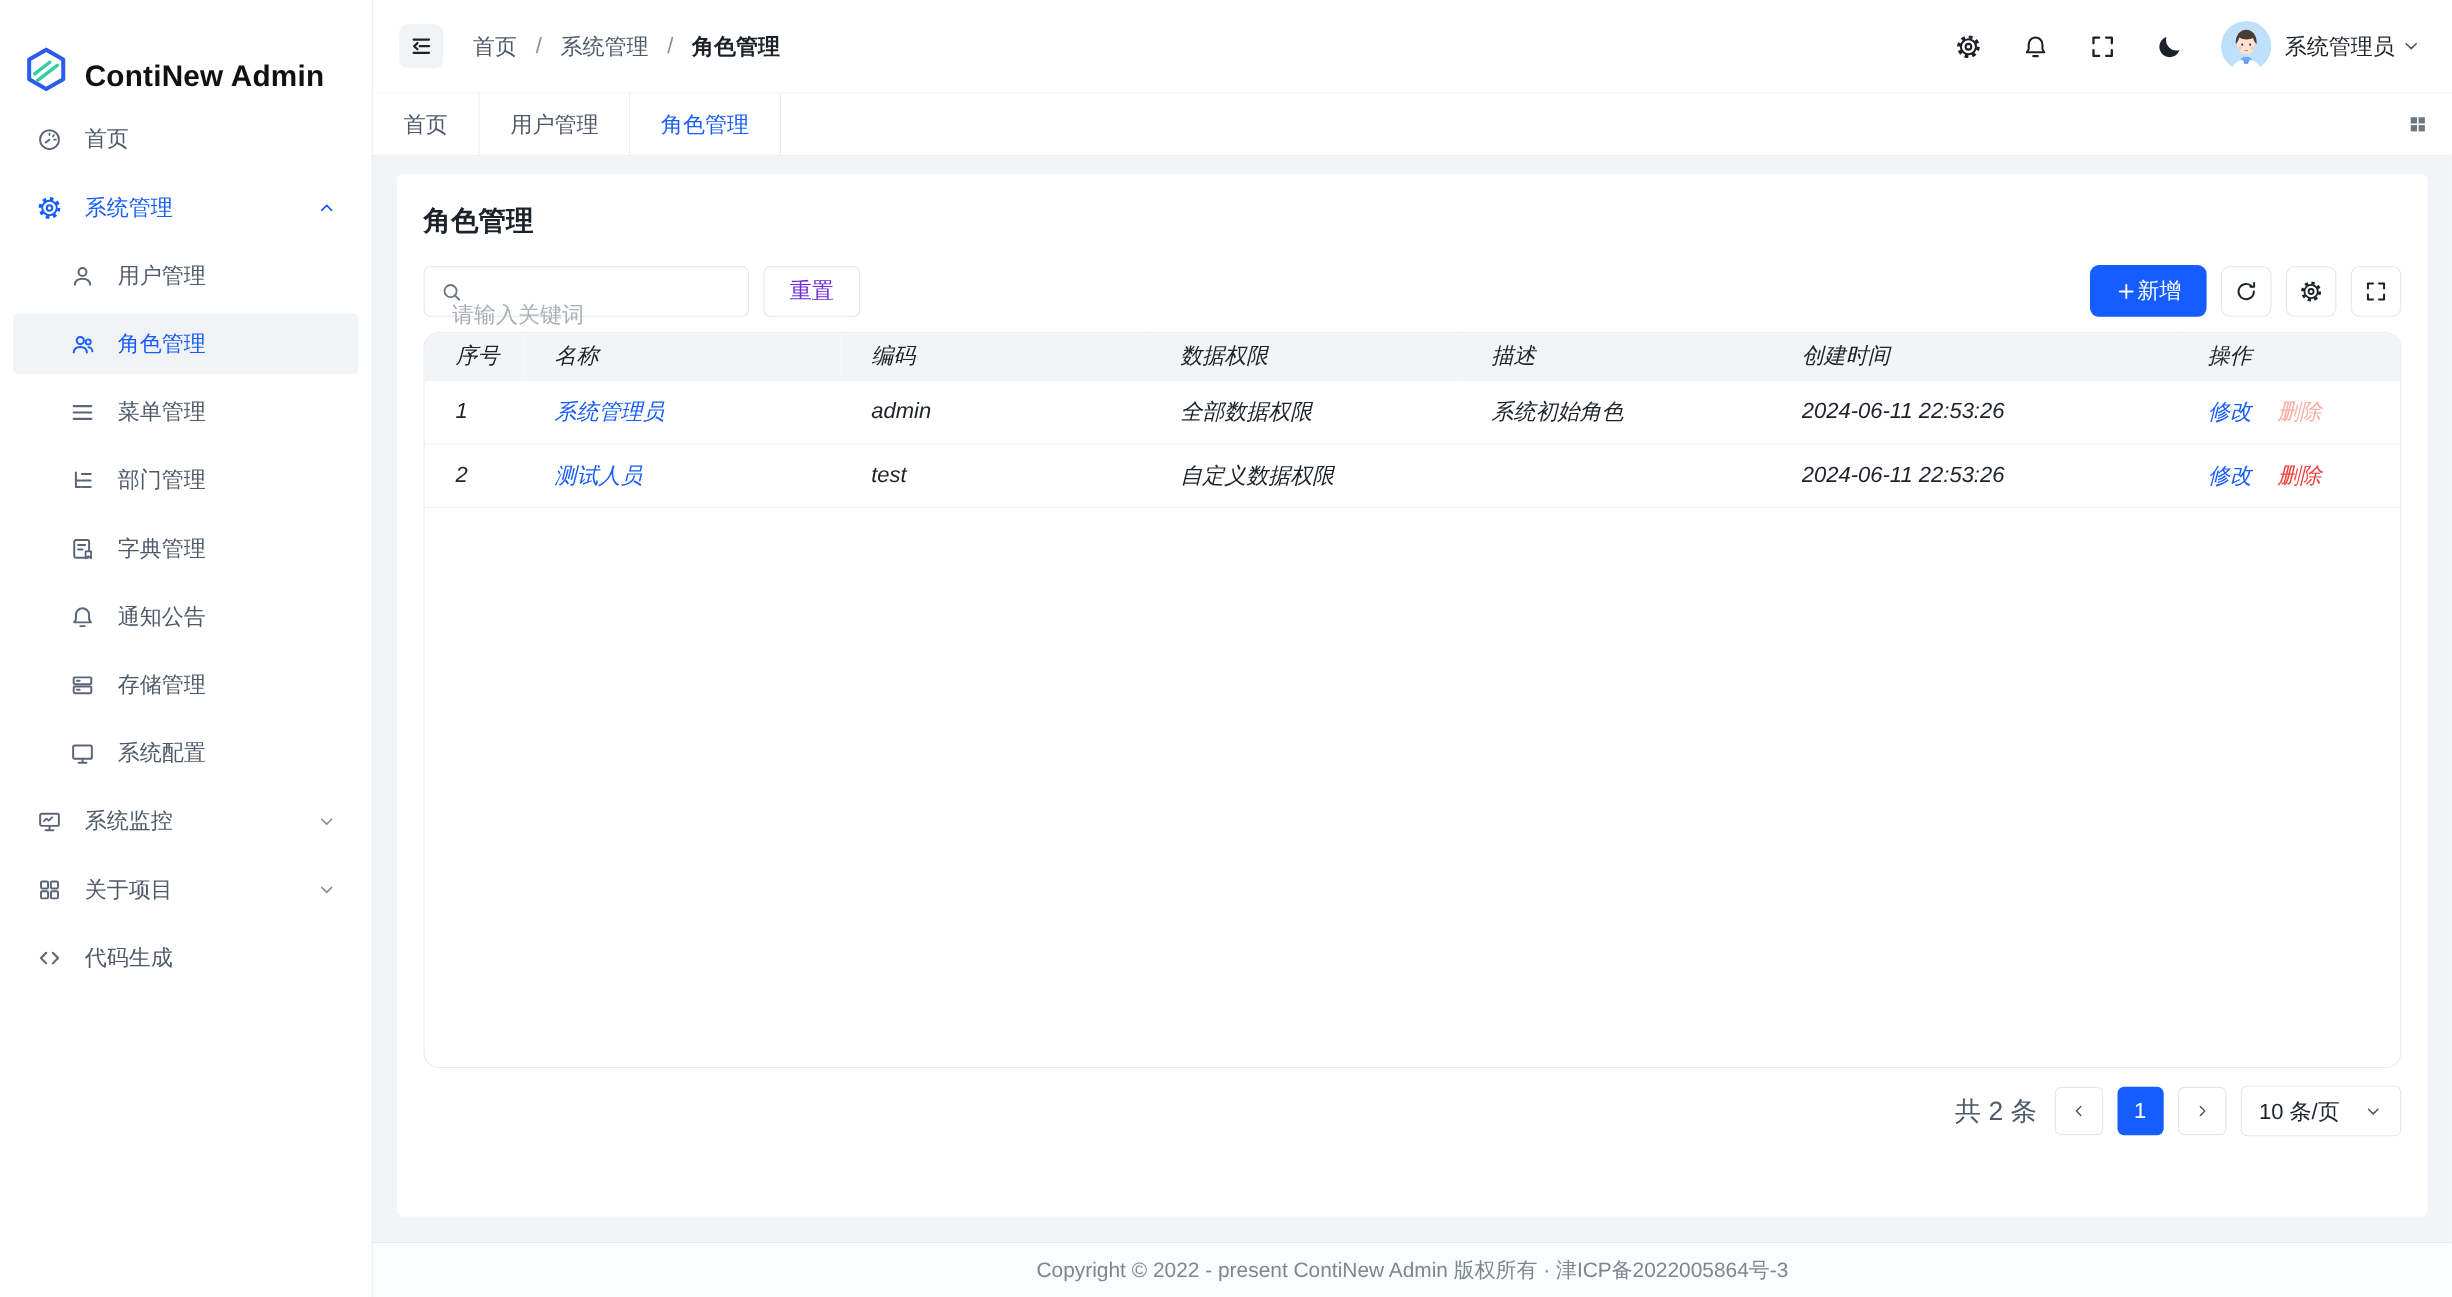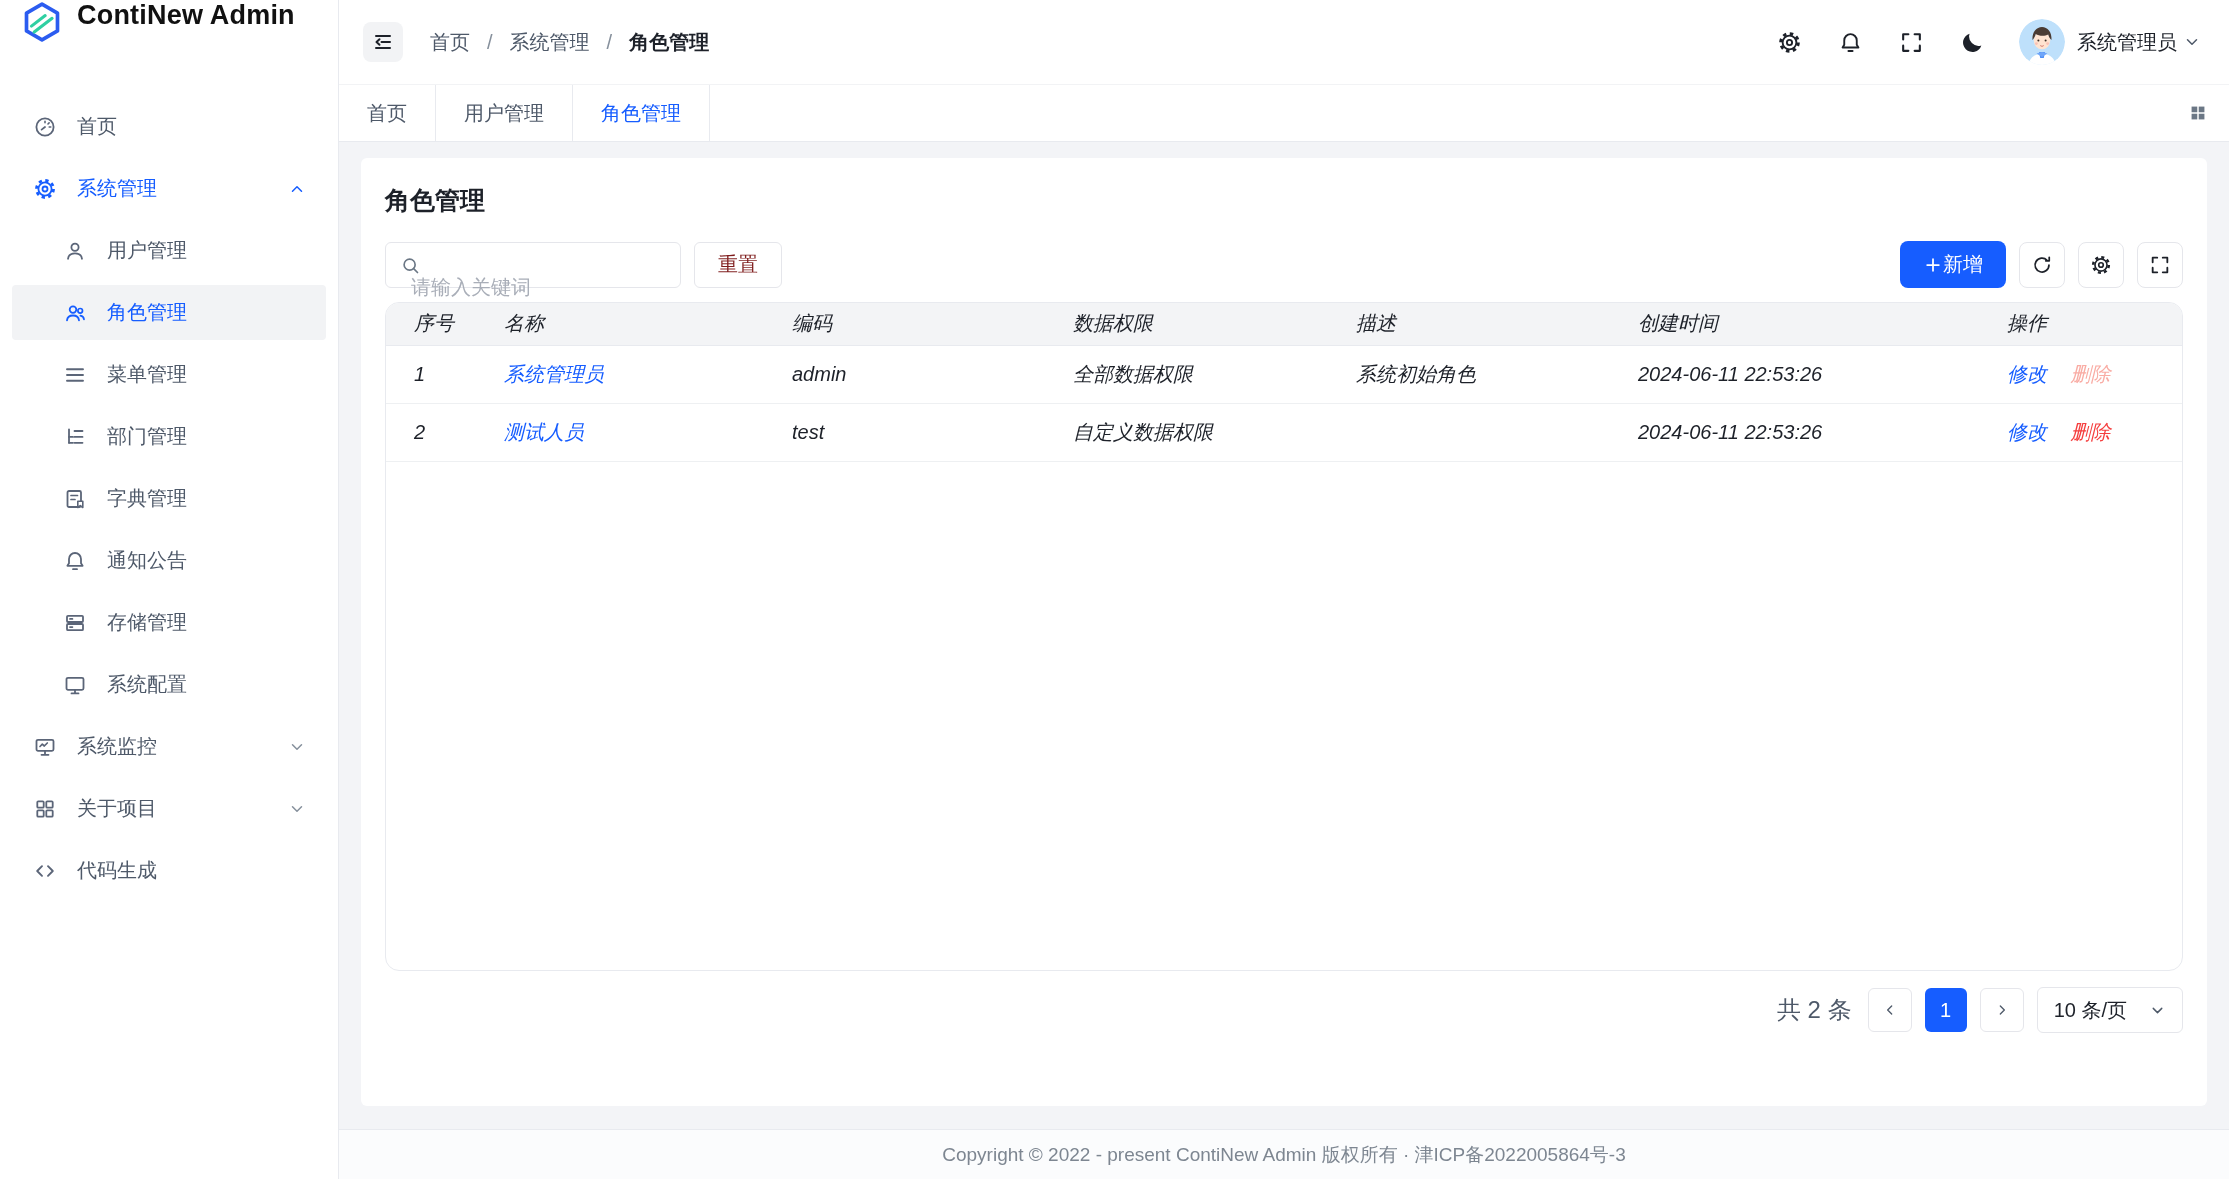--- a/index.html
+++ b/index.html
@@ -1,21 +1,21 @@
 <!DOCTYPE html>
 <html><head>
 <meta charset="utf-8">
 <style>
   * { box-sizing: border-box; margin: 0; padding: 0; }
   body { font-family: "Liberation Sans", "DejaVu Sans", sans-serif; background: #fff; color: #1d2129; }
   .app { width: 2229px; height: 1179px; display: grid; grid-template-columns: 339px 1fr; grid-template-rows: 85px 57px 987px 50px; background: #fff; overflow: hidden; }
 
   
   .sidebar { grid-row: 1 / 5; grid-column: 1; border-right: 1px solid #e8eaef; background: #fff; display: flex; flex-direction: column; }
-  .logo-row { height: 85px; display: flex; align-items: flex-start; padding-left: 20px; flex: none; }
+  .logo-row { height: 85px; display: flex; align-items: flex-end; padding-left: 20px; flex: none; }
   .logo-row svg { width: 44px; height: 44px; flex: none; }
   .logo-title { font-size: 27px; font-weight: bold; color: #111; margin-left: 13px; letter-spacing: .2px; }
   .menu { padding-top: 14px; overflow: hidden; }
   .menu-item { height: 55px; margin: 0 12px 7px; border-radius: 4px; display: flex; align-items: center; padding-left: 21px; position: relative; font-size: 20px; color: #4e5969; cursor: pointer; }
   .menu-item .mi { width: 24px; height: 24px; flex: none; color: #5b6578; }
   .menu-item .ml { margin-left: 20px; white-space: nowrap; }
   .menu-item.child { padding-left: 51px; }
   .menu-item.blue, .menu-item.blue .mi { color: #165DFF; }
   .menu-item.selected { background: #f2f3f5; color: #165DFF; }
   .menu-item.selected .mi { color: #165DFF; }
@@ -46,21 +46,21 @@
 
   
   .content { grid-column: 2; grid-row: 3; background: #f3f4f7; padding: 16px 22px 23px; }
   .card { background: #fff; border-radius: 6px; height: 100%; padding: 26px 24px 0; display: flex; flex-direction: column; }
   .page-title { font-size: 25px; font-weight: bold; color: #1d2129; }
   .toolbar { display: flex; align-items: center; margin-top: 24px; }
   .searchbox { width: 296px; height: 46px; border: 1px solid #e5e6eb; border-radius: 6px; display: flex; align-items: flex-start; padding: 12px 14px; background: #fff; flex-direction: column; }
   .searchbox svg { width: 21px; height: 21px; color: #6b7785; flex: none; }
   .searchbox input { border: none; outline: none; font-size: 20px; margin-left: 11px; width: 100%; color: #1d2129; font-family: inherit; background: transparent; }
   .searchbox input::placeholder { color: #a9aeb8; }
-  .btn-reset { margin-left: 13px; width: 88px; height: 46px; background: #fff; border: 1px solid #e5e6eb; border-radius: 6px; font-size: 20px; color: #7f1d1d; cursor: pointer; font-family: inherit; }
+  .btn-reset { margin-left: 13px; width: 88px; height: 46px; background: #fff; border: 1px solid #e5e6eb; border-radius: 6px; font-size: 20px; color: #6d28d9; cursor: pointer; font-family: inherit; }
   .toolbar-right { margin-left: auto; display: flex; align-items: center; gap: 13px; }
   .btn-add { height: 47px; padding: 0 23px; background: #165DFF; color: #fff; border: none; border-radius: 8px; font-size: 20px; display: flex; align-items: center; cursor: pointer; font-family: inherit; }
   .btn-add svg { width: 20px; height: 20px; }
   .iconbtn { width: 46px; height: 46px; background: #fff; border: 1px solid #e5e6eb; border-radius: 8px; display: flex; align-items: center; justify-content: center; color: #1d2129; cursor: pointer; }
   .iconbtn svg { width: 22px; height: 22px; }
 
   .table-wrap { margin-top: 14px; border: 1px solid #e8eaef; height: 669px; overflow: hidden; border-radius: 14px; font-style: italic; }
   table { width: 100%; border-collapse: collapse; table-layout: fixed; }
   th { height: 42px; background: #f3f4f6; text-align: left; font-size: 20px; font-weight: 500; color: #1d2129; padding: 0 0 0 28px; border-bottom: 1px solid #e8eaef; }
   td { height: 58px; font-size: 20px; color: #1d2129; padding: 0 0 0 28px; border-bottom: 1px solid #eef0f2; background: #fff; }

